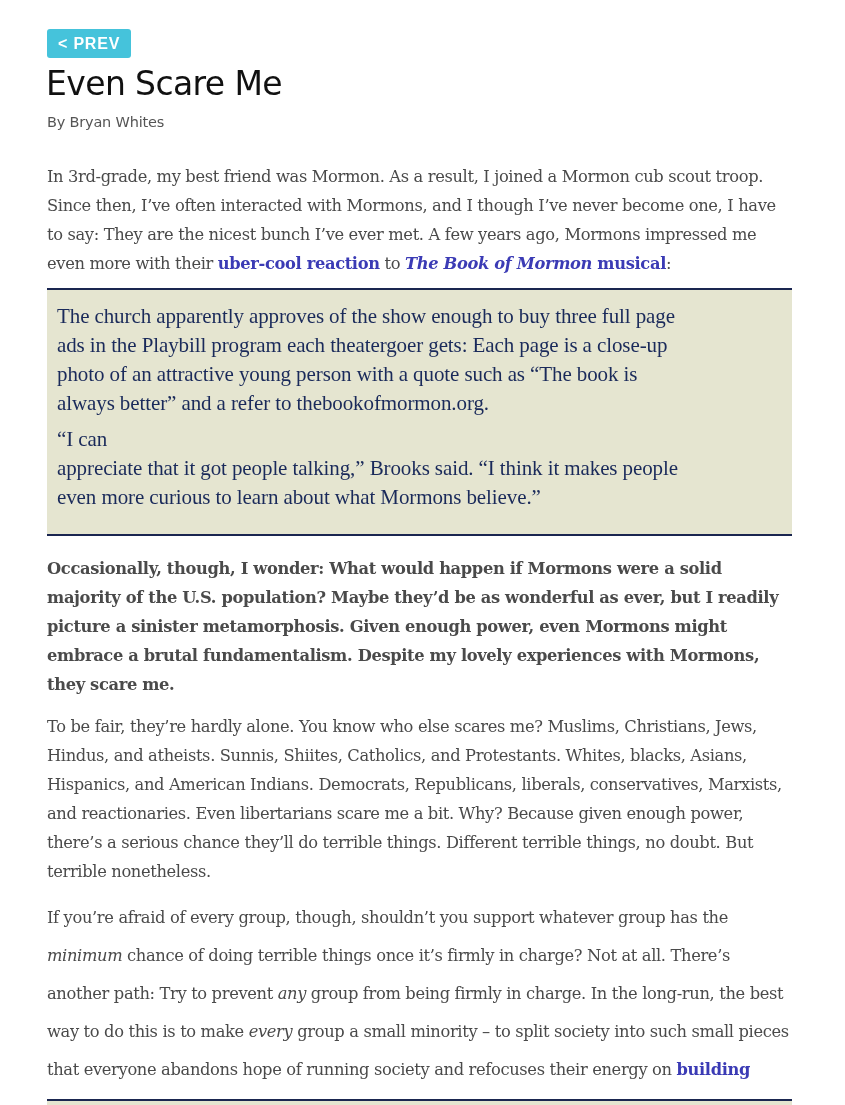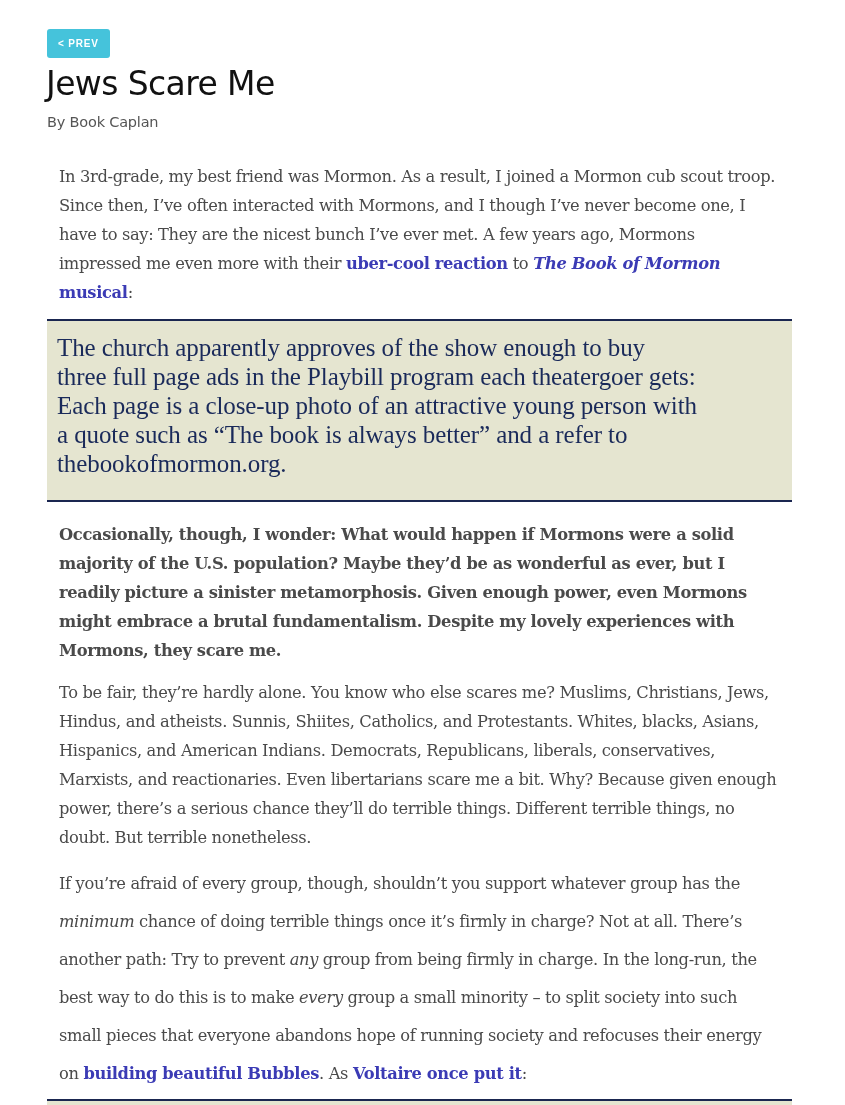--- a/index.html
+++ b/index.html
@@ -1,70 +1,71 @@
 <!DOCTYPE html>
 <html><head>
   <meta charset="utf-8">
   <style>
     html, body { margin: 0; padding: 0; background: #ffffff; }
     body { width: 845px; height: 1105px; overflow: hidden; position: relative; }
     .page { position: absolute; left: 47px; top: 29px; width: 745px; }
     .prev-btn {
       display: inline-block; background: #45c3db; color: #ffffff;
       font-family: "Liberation Sans", sans-serif; font-weight: bold;
-      font-size: 10px; letter-spacing: 0.8px; padding: 0 11px;
+      font-size: 16px; letter-spacing: 0.8px; padding: 0 11px;
       height: 29px; line-height: 29px; border-radius: 3px; cursor: pointer;
       text-decoration: none;
     }
     .title {
       font-family: "DejaVu Sans", sans-serif; font-weight: normal;
       font-size: 33px; color: #111111; margin: 6px 0 0 -1px; line-height: 40px;
       letter-spacing: -0.6px;
     }
     .byline {
       font-family: "DejaVu Sans", sans-serif; font-size: 14.5px; color: #555555;
       margin-top: 8px; line-height: 20px; letter-spacing: -0.2px;
     }
     .body-text {
       font-family: "DejaVu Serif", serif; font-size: 16.3px; color: #4a4a4a;
       line-height: 29px; letter-spacing: -0.35px;
     }
-    .body-text p { margin: 12px; }
+    .body-text p { margin: 0; }
     .p1 { margin-top: 30px !important; }
     a.link { color: #3b3bb5; font-weight: bold; text-decoration: none; cursor: pointer; }
     a.link i { font-style: italic; }
     .quote {
       background: #e5e5d0; border-top: 2px solid #1a2650; border-bottom: 2px solid #1a2650;
       margin-top: 10px; padding: 12px 10px 22px 10px;
       font-family: "Liberation Serif", serif; color: #1a2a5a;
-      font-size: 25px; line-height: 29px; letter-spacing: -0.1px;
+      font-size: 21px; line-height: 29px; letter-spacing: -0.1px;
     }
     .quote p { margin: 0; width: 640px; }
     .quote p + p { margin-top: 7px; }
     .p-after-quote { margin-top: 18px !important; font-weight: bold; }
     .p-gap { margin-top: 13px !important; }
     .p3 { line-height: 38px; }
     .bottom-quote {
       position: absolute; left: 47px; top: 1099px; width: 745px; height: 10px;
       border-top: 2px solid #1a2650; background: #e5e5d0;
     }
   </style>
 </head>
 <body>
 
 <div class="page">
   <a class="prev-btn">&lt; PREV</a>
-  <h1 class="title">Jews Scare Me</h1>
-  <div class="byline">By Book Caplan</div>
+  <h1 class="title">Even Scare Me</h1>
+  <div class="byline">By Bryan Whites</div>
 
   <div class="body-text">
     <p class="p1"><span>In 3rd-grade, my best friend was Mormon.  As a result, I joined a Mormon cub scout troop.  Since then, I’ve often interacted with Mormons, and I though I’ve never become one, I have to say: They are the nicest bunch I’ve ever met.  A few years ago, Mormons impressed me even more with their </span><a class="link">uber-cool reaction</a><span> to </span><a class="link"><i>The Book of Mormon</i><span> musical</span></a><span>:</span></p>
 
     <blockquote class="quote" style="margin-left:0;margin-right:0;margin-bottom:0;">
       <p>The church apparently approves of the show enough to buy three full page ads in the Playbill program each theatergoer gets: Each page is a close-up photo of an attractive young person with a quote such as “The book is always better” and a refer to thebookofmormon.org.</p>
+      <p><span>“I can</span><br><span>appreciate that it got people talking,” Brooks said. “I think it makes people even more curious to learn about what Mormons believe.”</span></p>
     </blockquote>
 
     <p class="p-after-quote">Occasionally, though, I wonder: What would happen if Mormons were a solid majority of the U.S. population?  Maybe they’d be as wonderful as ever, but I readily picture a sinister metamorphosis.  Given enough power, even Mormons might embrace a brutal fundamentalism.  Despite my lovely experiences with Mormons, they scare me.</p>
 
     <p class="p-gap">To be fair, they’re hardly alone.  You know who else scares me?  Muslims, Christians, Jews, Hindus, and atheists.  Sunnis, Shiites, Catholics, and Protestants.  Whites, blacks, Asians, Hispanics, and American Indians.  Democrats, Republicans, liberals, conservatives, Marxists, and reactionaries.  Even libertarians scare me a bit.  Why?  Because given enough power, there’s a serious chance they’ll do terrible things.  Different terrible things, no doubt.  But terrible nonetheless.</p>
 
     <p class="p-gap p3"><span>If you’re afraid of every group, though, shouldn’t you support whatever group has the </span><em>minimum</em><span> chance of doing terrible things once it’s firmly in charge?   Not at all.  There’s another path: Try to prevent </span><em>any</em><span> group from being firmly in charge.  In the long-run, the best way to do this is to make </span><em>every</em><span> group a small minority – to split society into such small pieces that everyone abandons hope of running society and refocuses their energy on </span><a class="link">building beautiful Bubbles</a><span>.   As </span><a class="link">Voltaire once put it</a><span>:</span></p>
   </div>
 </div>
 

